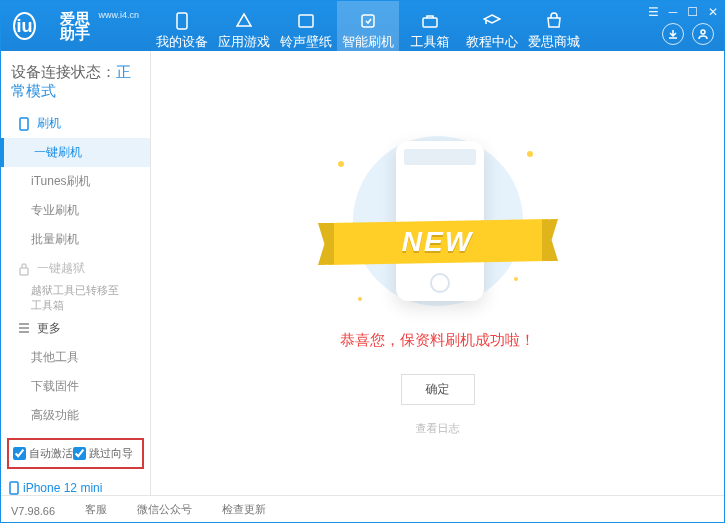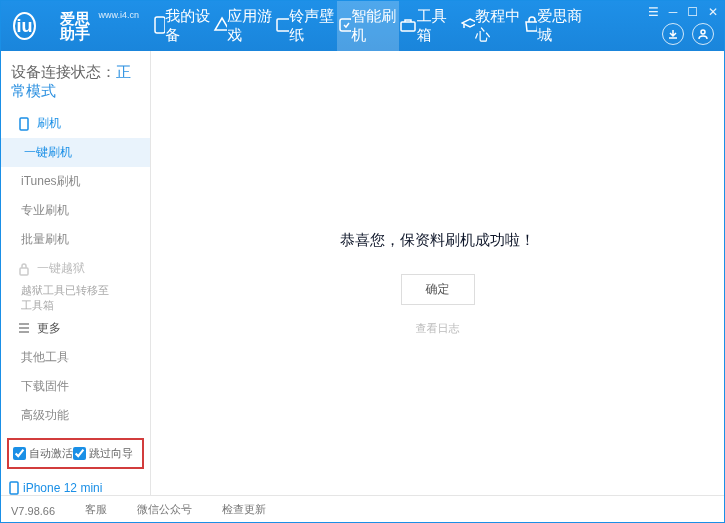--- a/index.html
+++ b/index.html
@@ -4,36 +4,36 @@
 <style>
 *{margin:0;padding:0;box-sizing:border-box;font-family:"Microsoft YaHei",sans-serif}
 body{width:725px;height:523px;border:1px solid #1a8fe6;overflow:hidden;font-size:12px;color:#666;position:relative}
 .titlebar{height:50px;background:linear-gradient(#1e90e8,#1a85db);display:flex;align-items:center;color:#fff;position:relative}
 .logo-wrap{display:flex;align-items:center;padding:0 12px;width:150px}
 .logo-circle{width:28px;height:28px;border:2px solid #fff;border-radius:50%;display:flex;align-items:center;justify-content:center;font-weight:bold;margin-right:24px;font-size:18px}
 .brand{display:flex;flex-direction:row;line-height:1}
 .brand-title{font-size:15px;font-weight:bold}
 .brand-sub{font-size:9px;opacity:.85}
 .navs{display:flex;height:100%;flex:1}
-.nav{width:62px;display:flex;flex-direction:row;align-items:center;justify-content:flex-end;font-size:15px;cursor:pointer;position:relative}
+.nav{width:62px;display:flex;flex-direction:column;align-items:center;justify-content:flex-end;font-size:13px;cursor:pointer;position:relative}
 .nav.active{background:rgba(255,255,255,.22)}
 .nav svg{width:18px;height:18px;margin-bottom:3px;fill:none;stroke:#fff;stroke-width:1.5}
 .wincontrols{position:absolute;right:6px;top:4px;display:flex;gap:10px;font-size:12px}
 .wincontrols span{cursor:pointer;opacity:.9}
 .rightcircles{position:absolute;right:10px;bottom:6px;display:flex;gap:8px}
 .rightcircles .c{width:22px;height:22px;border:1.5px solid rgba(255,255,255,.8);border-radius:50%;display:flex;align-items:center;justify-content:center}
 .body{display:flex;height:444px}
 .sidebar{width:150px;border-right:1px solid #e5e5e5;padding:8px 0;font-size:12px;overflow:hidden}
 .connstate{padding:4px 10px 8px;font-size:15px}
 .connstate .mode{color:#2b90e0}
 .menu-head{display:flex;align-items:center;padding:6px 16px;color:#555}
 .menu-head svg{width:14px;height:14px;margin-right:6px;fill:none;stroke:#888;stroke-width:1.5}
 .menu-head.primary{color:#1a8fe6}
 .menu-head.primary svg{stroke:#1a8fe6}
-.submenu{padding-left:20px}
+.submenu{padding-left:30px}
 .submenu .item{padding:6px 0;cursor:pointer;color:#888}
 .submenu .item.active{background:#e9f3fc;color:#1a8fe6;margin-left:-30px;padding-left:30px;border-left:3px solid #1a8fe6}
 .submenu .note{font-size:11px;color:#aaa;line-height:1.4}
 .options{border:2px solid #d23c3c;margin:8px 6px;padding:6px 4px;display:flex;font-size:11px}
 .options label{display:flex;align-items:center;gap:3px;color:#666}
 .options input{accent-color:#1a8fe6}
 .device{padding:4px 8px}
 .device-name{color:#1a8fe6;font-size:12px;display:flex;align-items:center;gap:4px}
 .device-name svg{width:10px;height:14px;stroke:#1a8fe6;fill:none;stroke-width:1.5}
 .main{flex:1;display:flex;flex-direction:column;align-items:center;justify-content:center;position:relative}
@@ -42,21 +42,21 @@
 .phone{position:absolute;left:68px;top:10px;width:88px;height:160px;background:#fff;border-radius:12px;box-shadow:0 6px 18px rgba(0,0,0,.12)}
 .phone:before{content:"";position:absolute;top:8px;left:8px;right:8px;height:16px;background:#e6eef6;border-radius:2px}
 .phone:after{content:"";position:absolute;bottom:8px;left:50%;transform:translateX(-50%);width:16px;height:16px;border:2px solid #d9e3ee;border-radius:50%}
 .ribbon{position:absolute;top:90px;left:0;right:0;height:42px;display:flex;align-items:center;justify-content:center}
 .ribbon-bg{position:absolute;left:0;right:0;height:42px;background:#ffcf27;transform:skewY(-1deg)}
 .ribbon-bg:before,.ribbon-bg:after{content:"";position:absolute;width:16px;height:42px;background:#e0b41b}
 .ribbon-bg:before{left:-10px;clip-path:polygon(0 0,100% 0,100% 100%,0 100%,40% 50%)}
 .ribbon-bg:after{right:-10px;clip-path:polygon(0 0,100% 0,60% 50%,100% 100%,0 100%)}
 .ribbon-text{position:relative;font-size:28px;font-weight:900;font-style:italic;color:#fff;letter-spacing:2px;text-shadow:0 2px 0 #d6a81a}
 .dots span{position:absolute;width:6px;height:6px;border-radius:50%;background:#ffd34d}
-.success{margin-top:20px;font-size:15px;color:#0f172a}
+.success{margin-top:20px;font-size:15px;color:#ef4444}
 .okbtn{margin-top:24px;padding:6px 24px;border:1px solid #ddd;background:#fff;cursor:pointer;font-size:12px;color:#555}
 .loglink{margin-top:16px;font-size:11px;color:#bbb;cursor:pointer}
 .statusbar{height:28px;border-top:1px solid #e5e5e5;display:flex;align-items:center;padding:0 10px;font-size:11px;color:#777;justify-content:space-between}
 .statusbar .left{display:flex;align-items:center;gap:5px}
 .statusbar .right{display:flex;align-items:flex-end;gap:30px}
 </style>
 </head>
 <body>
 
 <div class="titlebar">
@@ -190,20 +190,34 @@
           <svg>
             <rect x="1" y="1" width="8" height="12" rx="1"></rect>
           </svg>
           <span>iPhone 12 mini</span>
         </div>
 
     </div>
   </div>
 
   <div class="main">
+    <div class="illustration">
+      <div class="illu-circle"></div>
+      <div class="dots">
+          <span style="left:10px;top:30px"></span>
+          <span style="right:15px;top:20px"></span>
+          <span style="left:30px;bottom:10px;width:4px;height:4px"></span>
+          <span style="right:30px;bottom:30px;width:4px;height:4px"></span>
+        </div>
+      <div class="phone"></div>
+      <div class="ribbon">
+        <div class="ribbon-bg"></div>
+        <div class="ribbon-text">NEW</div>
+      </div>
+    </div>
     <div class="success">恭喜您，保资料刷机成功啦！</div>
     <button class="okbtn">确定</button>
     <div class="loglink">查看日志</div>
   </div>
 </div>
 
 <div class="statusbar">
   <div class="right">
     <span>V7.98.66</span>
     <span>客服</span>

